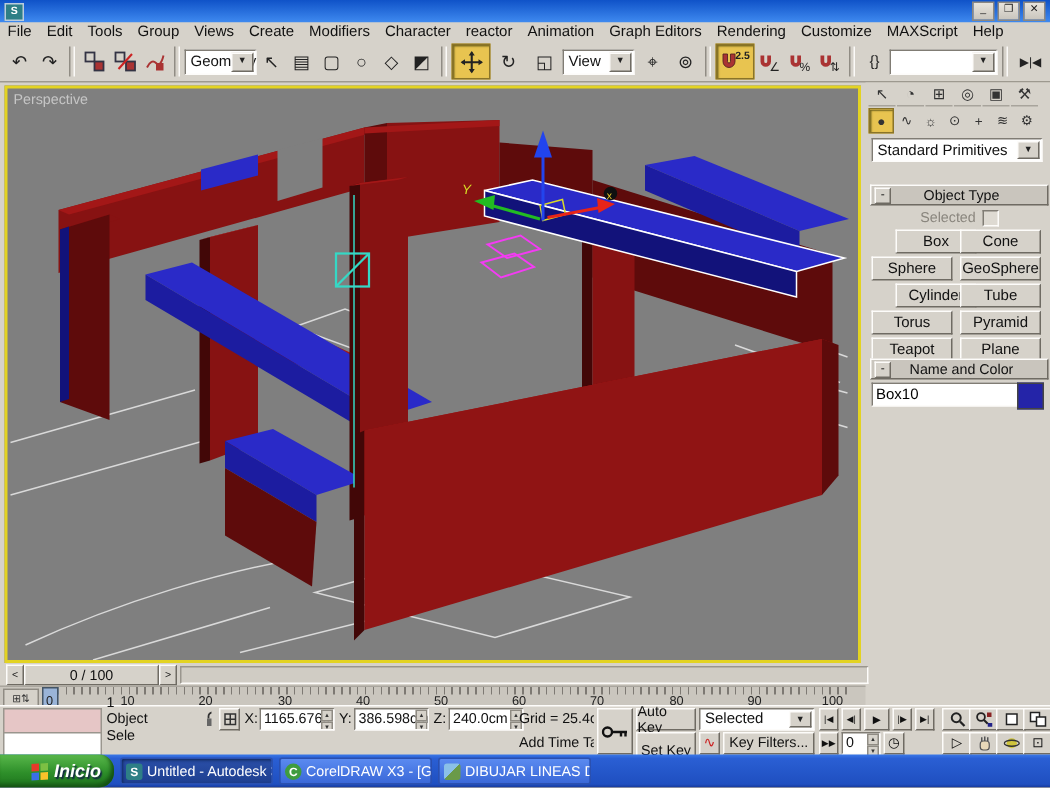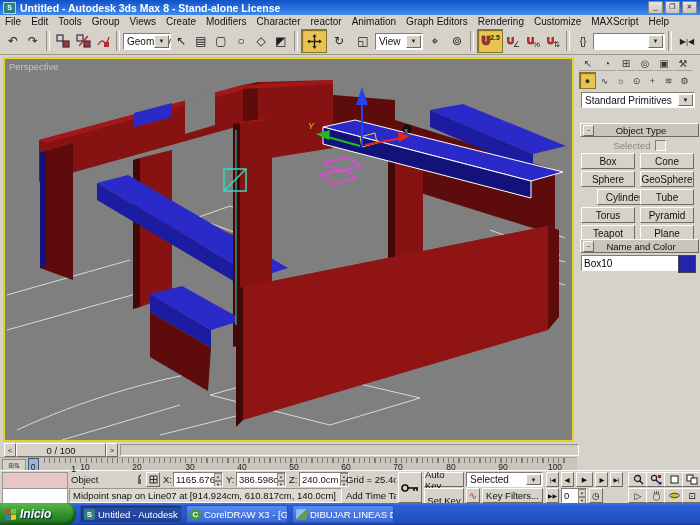--- a/index.html
+++ b/index.html
@@ -116,42 +116,41 @@
   #keymode-btn{left:546px;top:17px;width:13px;height:15px;font-size:6px;}
   #frame-field{left:561px;top:17px;width:26px;height:15px;display:flex;align-items:center;padding-left:2px;position:absolute;}
   #timecfg-btn{left:589px;top:17px;width:14px;height:15px;font-size:9px;}
   .nav{width:20px;height:15px;position:absolute;font-size:9px;}
   
   #taskbar{left:0;top:503px;width:700px;height:22px;
     background:linear-gradient(180deg,#3a78e8 0%,var(--taskbar-blue) 12%,#1f4fc0 90%,#16389a 100%);
     display:flex;align-items:center;color:#fff;}
   #start-btn{width:76px;height:22px;border-radius:0 10px 10px 0;
     background:linear-gradient(180deg,#59b84b,#2e8f2a 55%,#1d731c);display:flex;align-items:center;
-    gap:4px;padding-left:5px;box-sizing:border-box;box-shadow:inset -2px -2px 3px #145012;}
+    gap:4px;padding-left:21px;box-sizing:border-box;box-shadow:inset -2px -2px 3px #145012;}
   #start-flag{width:11px;height:11px;display:grid;grid-template-columns:5px 5px;grid-template-rows:5px 5px;gap:1px;transform:skewY(-4deg);}
   #start-flag i{display:block;}
   #start-label{font-style:italic;font-weight:bold;font-size:12px;text-shadow:1px 1px 1px #124;}
   .task{width:102px;height:18px;margin-left:4px;background:linear-gradient(180deg,#5a8af0,#3a68d8);
     border:1px solid #2a50b0;border-radius:2px;display:flex;align-items:center;gap:3px;
     padding:0 3px;box-sizing:border-box;font-size:9.5px;white-space:nowrap;overflow:hidden;}
   .task.active{background:linear-gradient(180deg,#2a4fa8,#1e3f90);box-shadow:inset 1px 1px 2px #122a60;}
   .ticon{width:11px;height:11px;flex:0 0 auto;display:flex;align-items:center;justify-content:center;
     font-size:8px;font-weight:bold;border-radius:2px;}
   #tray{margin-left:auto;height:22px;background:linear-gradient(180deg,#4a8af5,#2a62d8);
     border-left:1px solid #1a3f9a;display:flex;align-items:center;gap:4px;padding:0 6px 0 8px;}
   #tray .lang{font-size:9.5px;}
   #tray .time{font-size:9.5px;}
   .trayicon{font-size:9px;line-height:10px;}
 </style>
 </head>
 <body>
 
 <div id="titlebar" class="abs">
   <span class="appicon">S</span>
-  <span class="title">Untitled - Autodesk 3ds Max 8  - Stand-alone License</span>
   <span class="winbtns">
     <span class="winbtn">_</span>
     <span class="winbtn">❐</span>
     <span class="winbtn">✕</span>
   </span>
 </div>
 
 <div id="menubar" class="abs">
   <span class="menu-item">File</span>
   <span class="menu-item">Edit</span>
@@ -367,21 +366,21 @@
     <span class="arrow">▼</span>
   </div>
   <div class="rollout abs" style="top:68px">
     <span class="minus">-</span>
     <span class="rtitle">Object Type</span>
   </div>
   <div id="autogrid-row" class="abs">
     <span>Selected</span>
     <span id="autogrid-check"></span>
   </div>
-  <div class="abs obtn" style="left:4px;top:98px">Box</div>
+  <div class="abs obtn" style="left:20px;top:98px">Box</div>
   <div class="abs obtn" style="left:63px;top:98px">Cone</div>
   <div class="abs obtn" style="left:4px;top:116px">Sphere</div>
   <div class="abs obtn" style="left:63px;top:116px">GeoSphere</div>
   <div class="abs obtn" style="left:20px;top:134px">Cylinder</div>
   <div class="abs obtn" style="left:63px;top:134px">Tube</div>
   <div class="abs obtn" style="left:4px;top:152px">Torus</div>
   <div class="abs obtn" style="left:63px;top:152px">Pyramid</div>
   <div class="abs obtn" style="left:4px;top:170px">Teapot</div>
   <div class="abs obtn" style="left:63px;top:170px">Plane</div>
   <div class="rollout abs" style="top:184px">
@@ -452,21 +451,20 @@
   </div>
   <span class="axis-label abs" style="left:289px">Z:</span>
   <div class="axis-field sunken" style="left:299px">
     <span>240.0cm</span>
     <span class="spinner">
         <span>▲</span>
         <span>▼</span>
       </span>
   </div>
   <div id="grid-label" class="abs flat">Grid = 25.4cm</div>
-  <div id="prompt-line" class="abs">Midpoint snap on Line07 at [914.924cm, 610.817cm, 140.0cm]</div>
   <div id="timetag" class="abs flat">Add Time Tag</div>
   <div id="key-btn" class="abs sbtn">
     <svg width="18" height="10">
       <circle cx="4" cy="5" r="3" fill="none" stroke="#111" stroke-width="1.6"></circle>
       <line x1="7" y1="5" x2="17" y2="5" stroke="#111" stroke-width="1.6"></line>
       <line x1="13" y1="5" x2="13" y2="8" stroke="#111" stroke-width="1.6"></line>
       <line x1="16" y1="5" x2="16" y2="8" stroke="#111" stroke-width="1.6"></line>
       </svg>
   </div>
   <div id="autokey-btn" class="abs sbtn">Auto Key</div>

